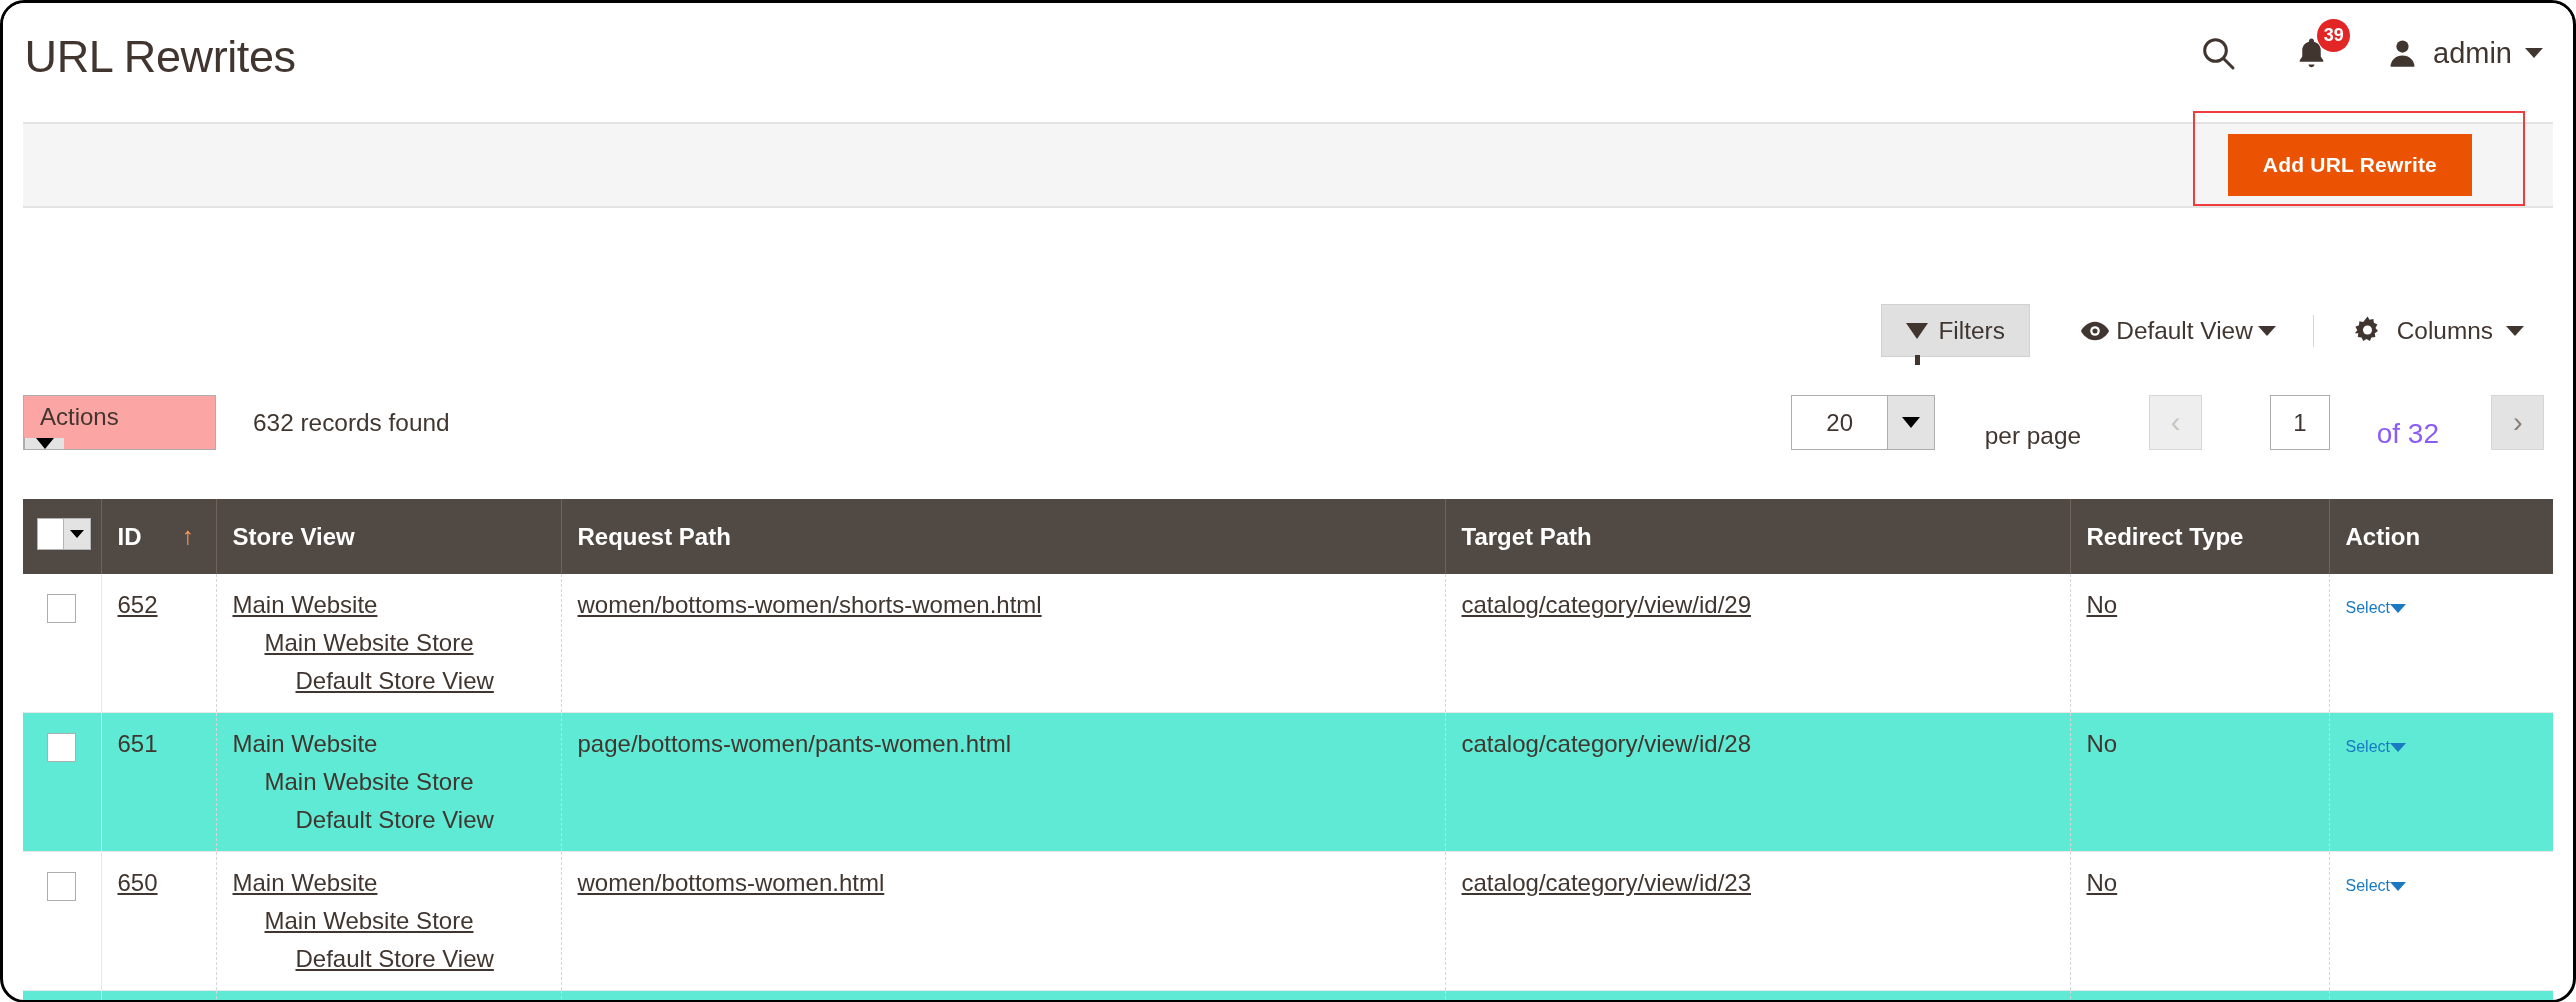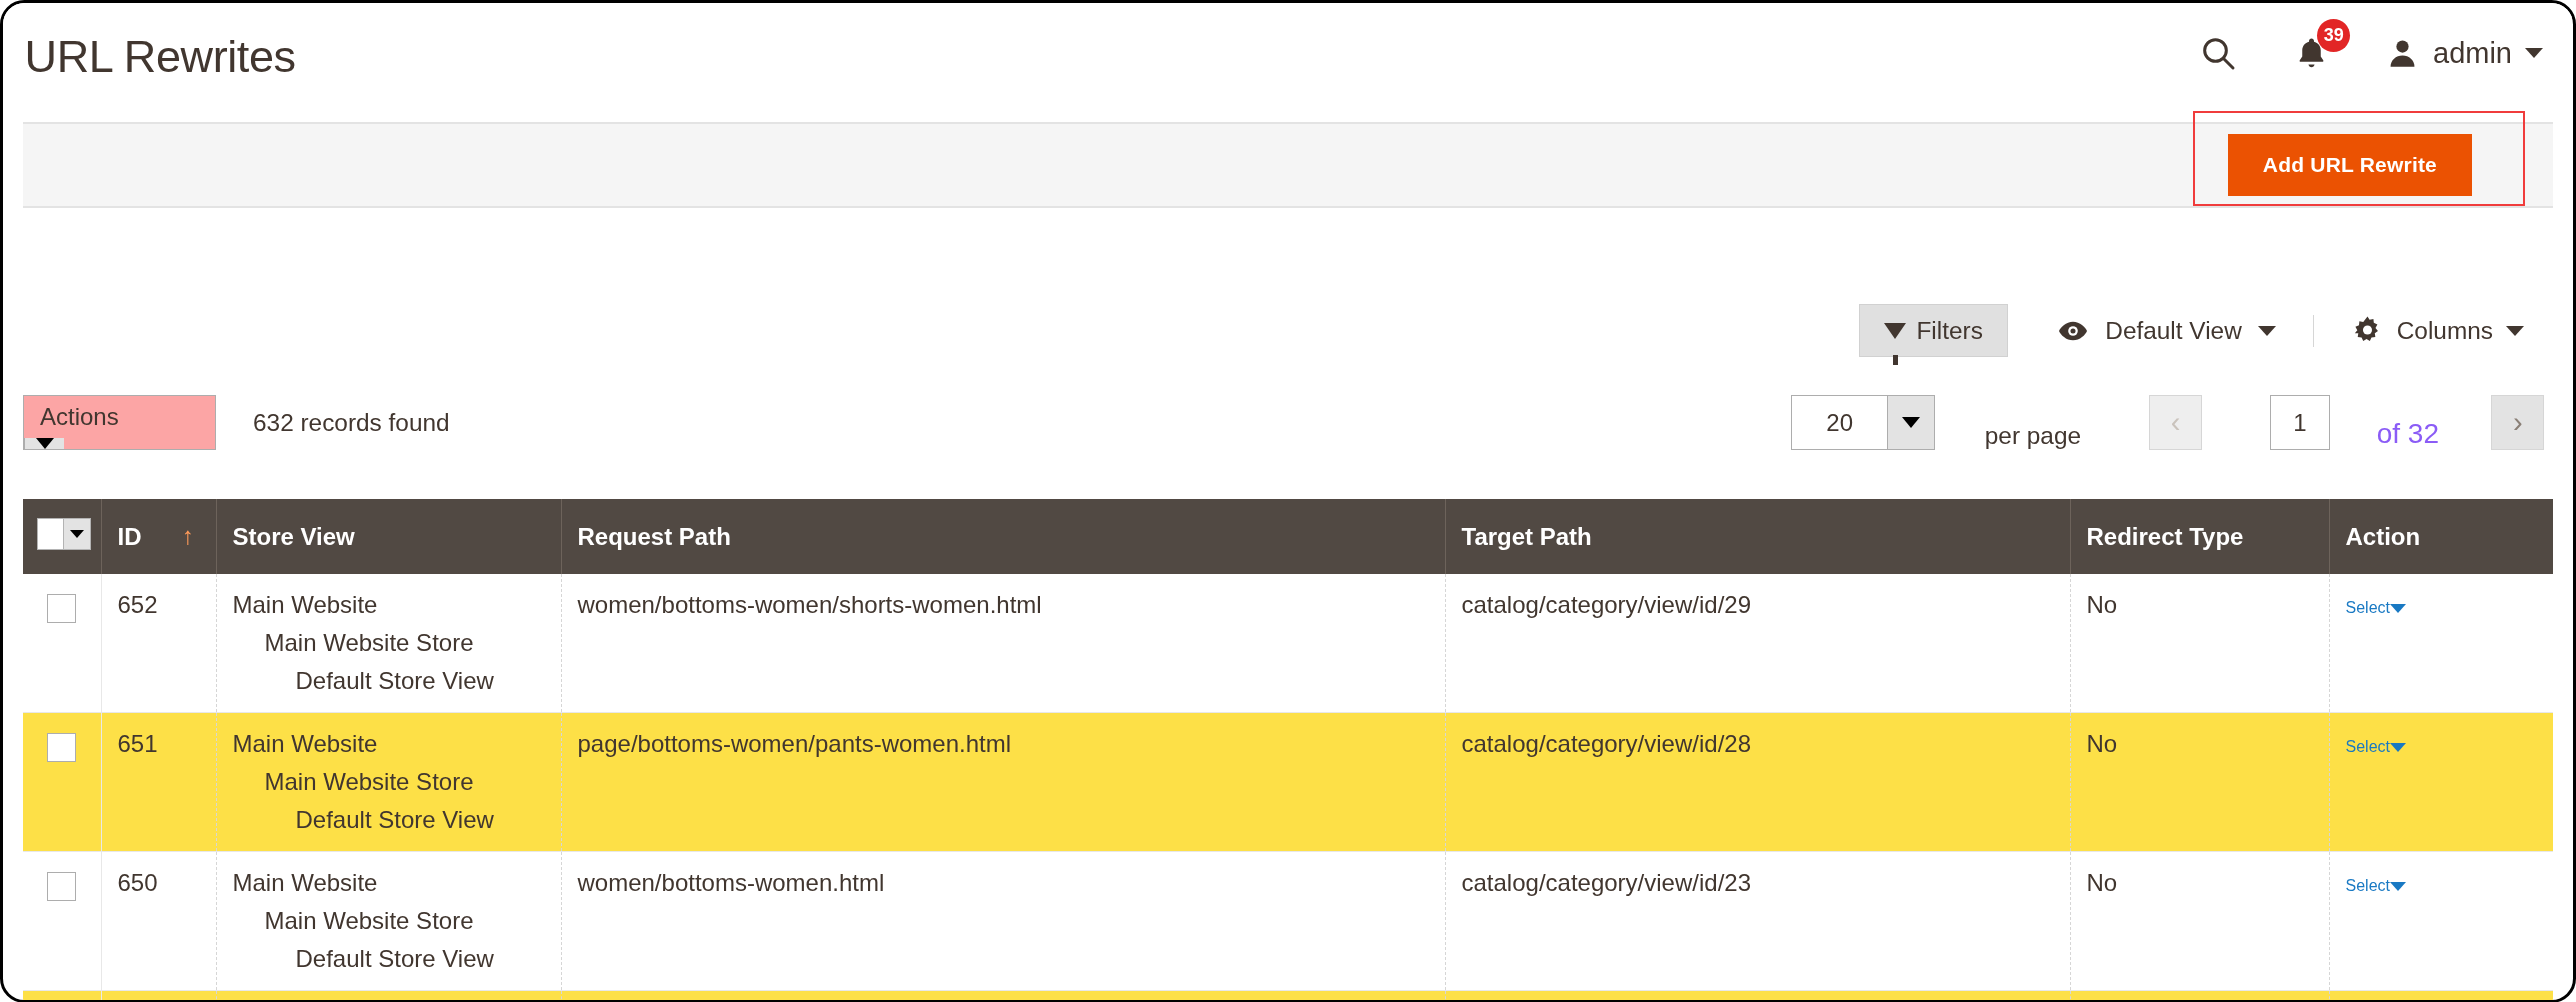--- a/index.html
+++ b/index.html
@@ -163,21 +163,21 @@
   .funnel-icon::after {
     content: "";
     position: absolute;
     top: 16px; left: -2.2px;
     width: 4.3px; height: 10px;
     background: #41362f;
   }
   .view-control {
     display: flex;
     align-items: center;
-    gap: 16px;
+    gap: 5px;
     margin-left: 49px;
     cursor: pointer;
     padding-right: 37px;
     border-right: 1.4px solid #d6d6d6;
   }
   .columns-control {
     display: flex;
     align-items: center;
     gap: 13px;
     margin-left: 37px;
@@ -381,22 +381,22 @@
     font-size: 24px;
     color: #41362f;
     vertical-align: top;
     padding: 17px 0 17px 16px;
     border-right: 1.4px dashed #d6d6d6;
     border-bottom: 1.4px solid #e8e8e8;
   }
   .grid td:first-child { border-right: 1.4px solid #e8e8e8; }
   .grid td:last-child  { border-right: none; }
 
-  .grid tr.odd  td { background: #ffffff; }
-  .grid tr.even td { background: #fde047; }
+  .grid tr.odd  td { background: #ffffff; text-decoration: underline; }
+  .grid tr.even td { background: #5eead4; }
 
   .row-cb {
     width: 29px; height: 29px;
     border: 1.4px solid #adadad;
     background: #ffffff;
     display: block;
     margin: 20px auto 0 auto;
     cursor: pointer;
   }
   td.td-cb { padding-left: 0; padding-top: 0; }

